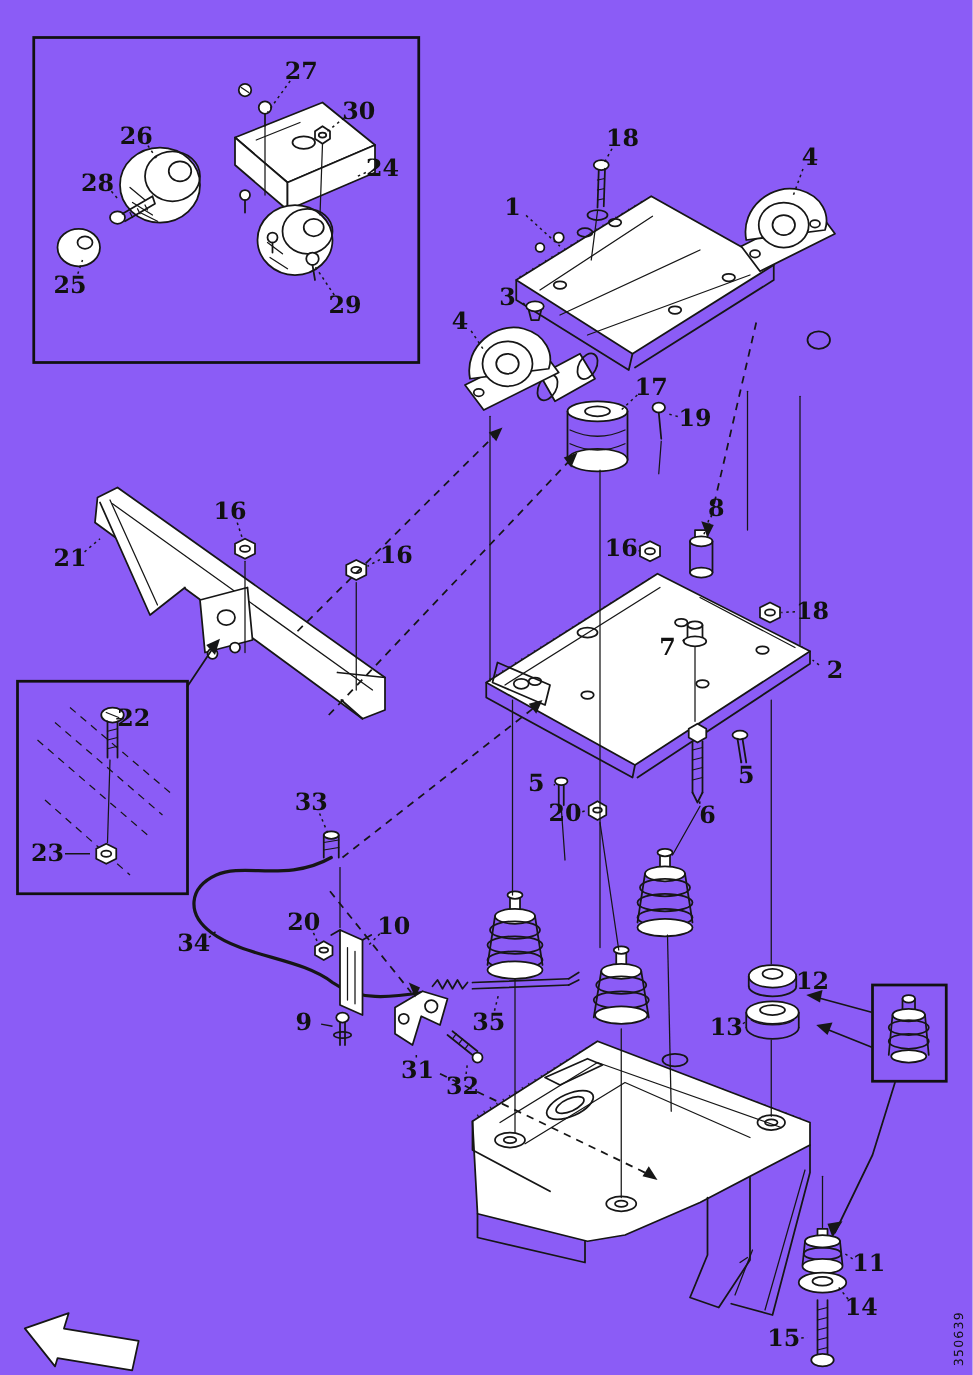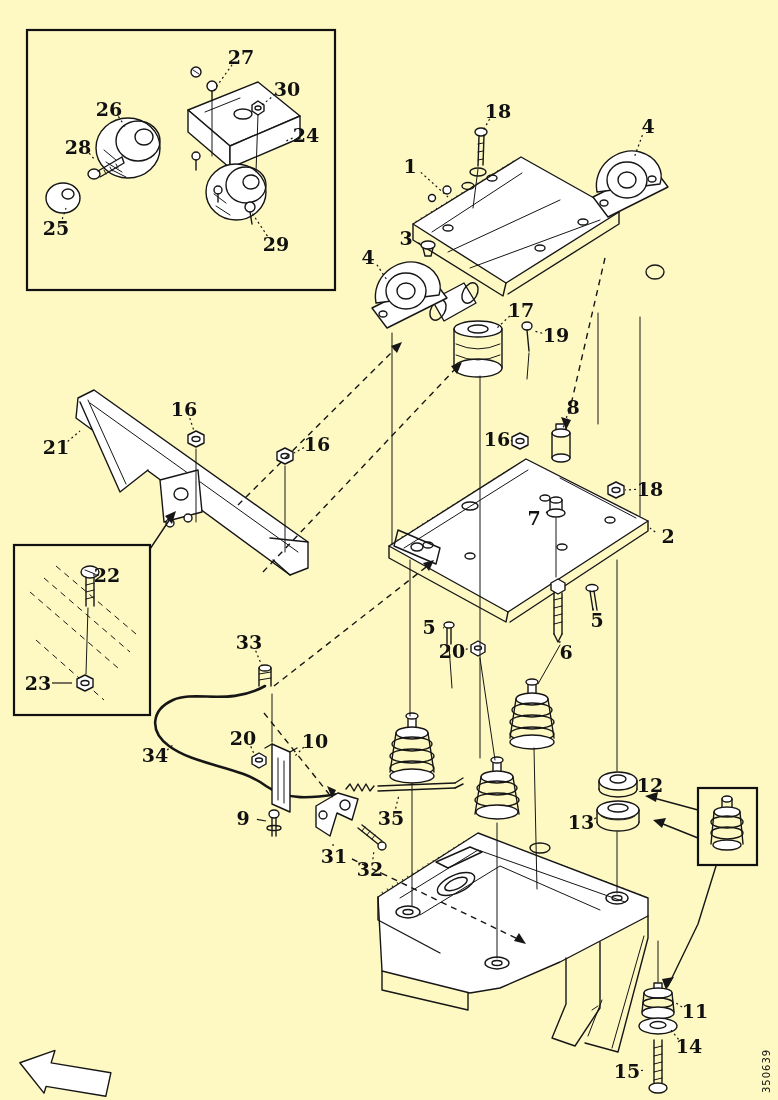--- a/index.html
+++ b/index.html
@@ -1,16 +1,16 @@
 <!DOCTYPE html>
 <html><head>
 <meta charset="utf-8">
 <style>
   html,body{margin:0;padding:0;background:#e8e8e8;}
-  .page{position:relative;width:778px;height:1100px;background:#fef9c3;margin:0 auto;
+  .page{position:relative;width:778px;height:1100px;background:#8b5cf6;margin:0 auto;
         font-family:"DejaVu Sans",sans-serif;overflow:hidden;}
   svg{position:absolute;left:0;top:0;}
   svg *{vector-effect:none;}
   .ln{fill:none;stroke:#161616;stroke-width:1.4;stroke-linecap:round;stroke-linejoin:round;}
   .thin{stroke-width:1;}
   .wf{fill:#ffffff;}
   .blk{fill:#161616;stroke:none;}
   .hatch{fill:none;stroke:#161616;stroke-width:2.4;stroke-dasharray:1 5;opacity:.85;}
   .dash{fill:none;stroke:#161616;stroke-width:1.4;stroke-dasharray:6 5;}
   .box{fill:none;stroke:#111111;stroke-width:2.2;}

